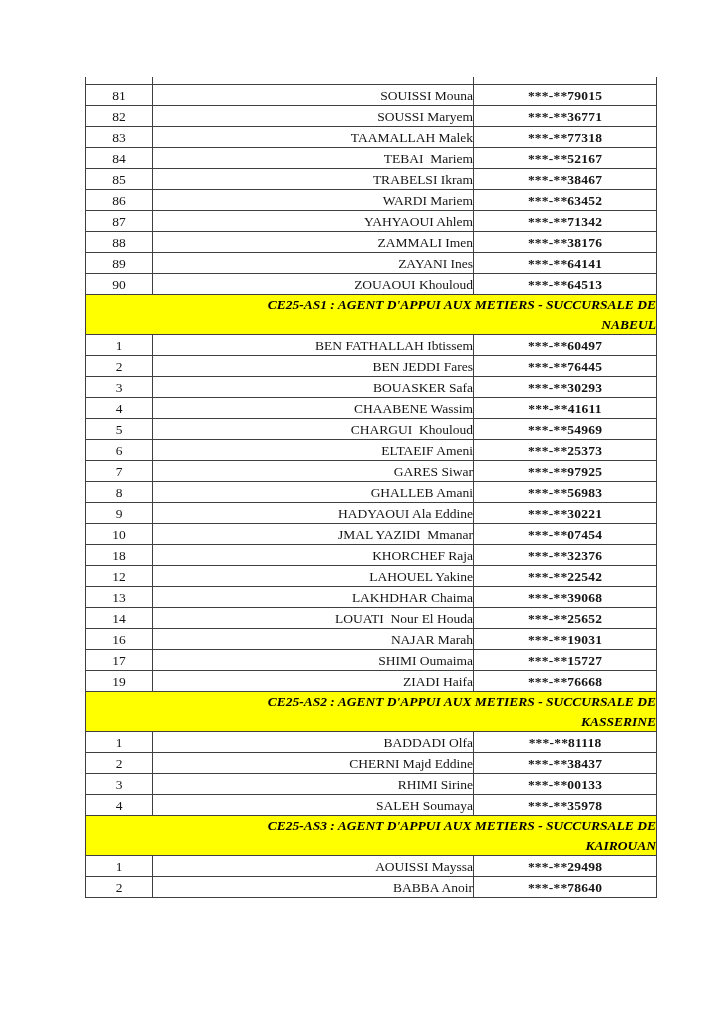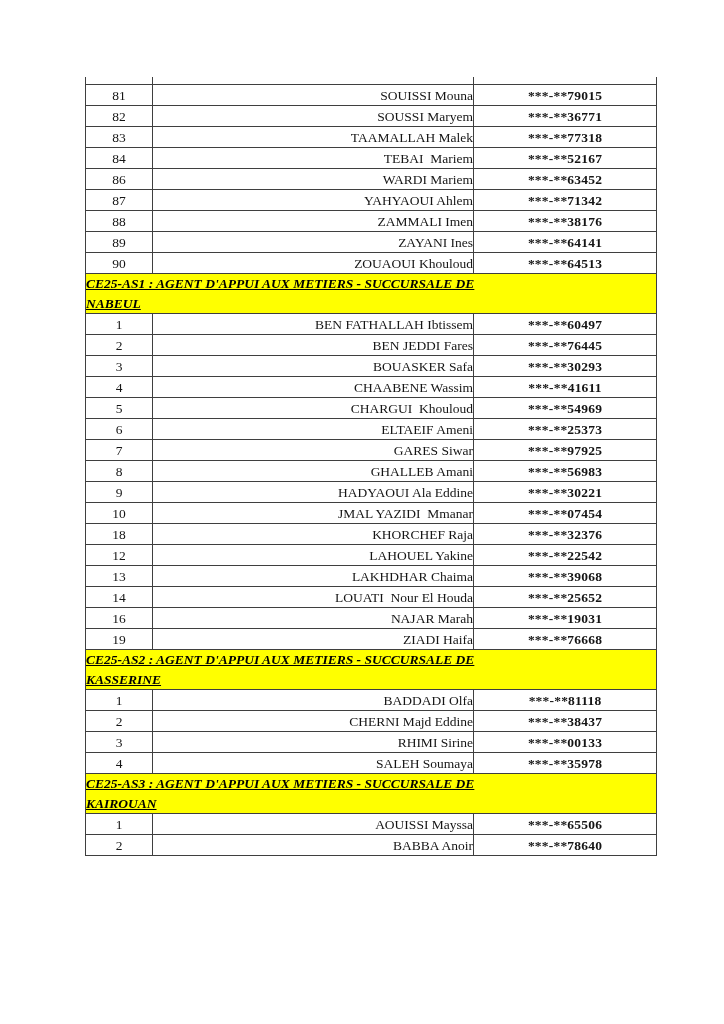--- a/index.html
+++ b/index.html
@@ -36,26 +36,25 @@
     border-top: none;
     height: 7px;
     line-height: 7px;
   }
   td.c-num  { text-align: center; }
   td.c-name { text-align: right; padding-left: 10px; white-space: pre; }
   td.c-phone{ text-align: center; padding-left: 7px; font-weight: bold; letter-spacing: 0.2px; }
   td.section-header {
     background: #ffff00;
     height: 40px;
-    text-align: left;
+    text-align: right;
     font-weight: bold;
     font-style: italic;
     font-size: 16.5px;
     color: #000000;
-    text-decoration: underline;
   }
   td.section-header .hdr-line {
     line-height: 19.5px;
   }
 </style>
 </head>
 <body>
 
 <div class="page">
   <table class="roster">
@@ -84,20 +83,25 @@
           <td class="c-num">83</td>
           <td class="c-name">TAAMALLAH Malek</td>
           <td class="c-phone">***-**77318</td>
         </tr>
         <tr>
           <td class="c-num">84</td>
           <td class="c-name">TEBAI  Mariem</td>
           <td class="c-phone">***-**52167</td>
         </tr>
         <tr>
+          <td class="c-num">85</td>
+          <td class="c-name">TRABELSI Ikram</td>
+          <td class="c-phone">***-**38467</td>
+        </tr>
+        <tr>
           <td class="c-num">86</td>
           <td class="c-name">WARDI Mariem</td>
           <td class="c-phone">***-**63452</td>
         </tr>
         <tr>
           <td class="c-num">87</td>
           <td class="c-name">YAHYAOUI Ahlem</td>
           <td class="c-phone">***-**71342</td>
         </tr>
         <tr>
@@ -190,20 +194,25 @@
           <td class="c-num">14</td>
           <td class="c-name">LOUATI  Nour El Houda</td>
           <td class="c-phone">***-**25652</td>
         </tr>
         <tr>
           <td class="c-num">16</td>
           <td class="c-name">NAJAR Marah</td>
           <td class="c-phone">***-**19031</td>
         </tr>
         <tr>
+          <td class="c-num">17</td>
+          <td class="c-name">SHIMI Oumaima</td>
+          <td class="c-phone">***-**15727</td>
+        </tr>
+        <tr>
           <td class="c-num">19</td>
           <td class="c-name">ZIADI Haifa</td>
           <td class="c-phone">***-**76668</td>
         </tr>
         <tr>
           <td colspan="3" class="section-header">
             <div class="hdr-line">CE25-AS2 : AGENT D'APPUI AUX METIERS - SUCCURSALE DE</div>
             <div class="hdr-line">KASSERINE</div>
           </td>
         </tr>
@@ -229,21 +238,21 @@
         </tr>
         <tr>
           <td colspan="3" class="section-header">
             <div class="hdr-line">CE25-AS3 : AGENT D'APPUI AUX METIERS - SUCCURSALE DE</div>
             <div class="hdr-line">KAIROUAN</div>
           </td>
         </tr>
         <tr>
           <td class="c-num">1</td>
           <td class="c-name">AOUISSI Mayssa</td>
-          <td class="c-phone">***-**65506</td>
+          <td class="c-phone">***-**29498</td>
         </tr>
         <tr>
           <td class="c-num">2</td>
           <td class="c-name">BABBA Anoir</td>
           <td class="c-phone">***-**78640</td>
         </tr>
       </tbody>
   </table>
 </div>
 

